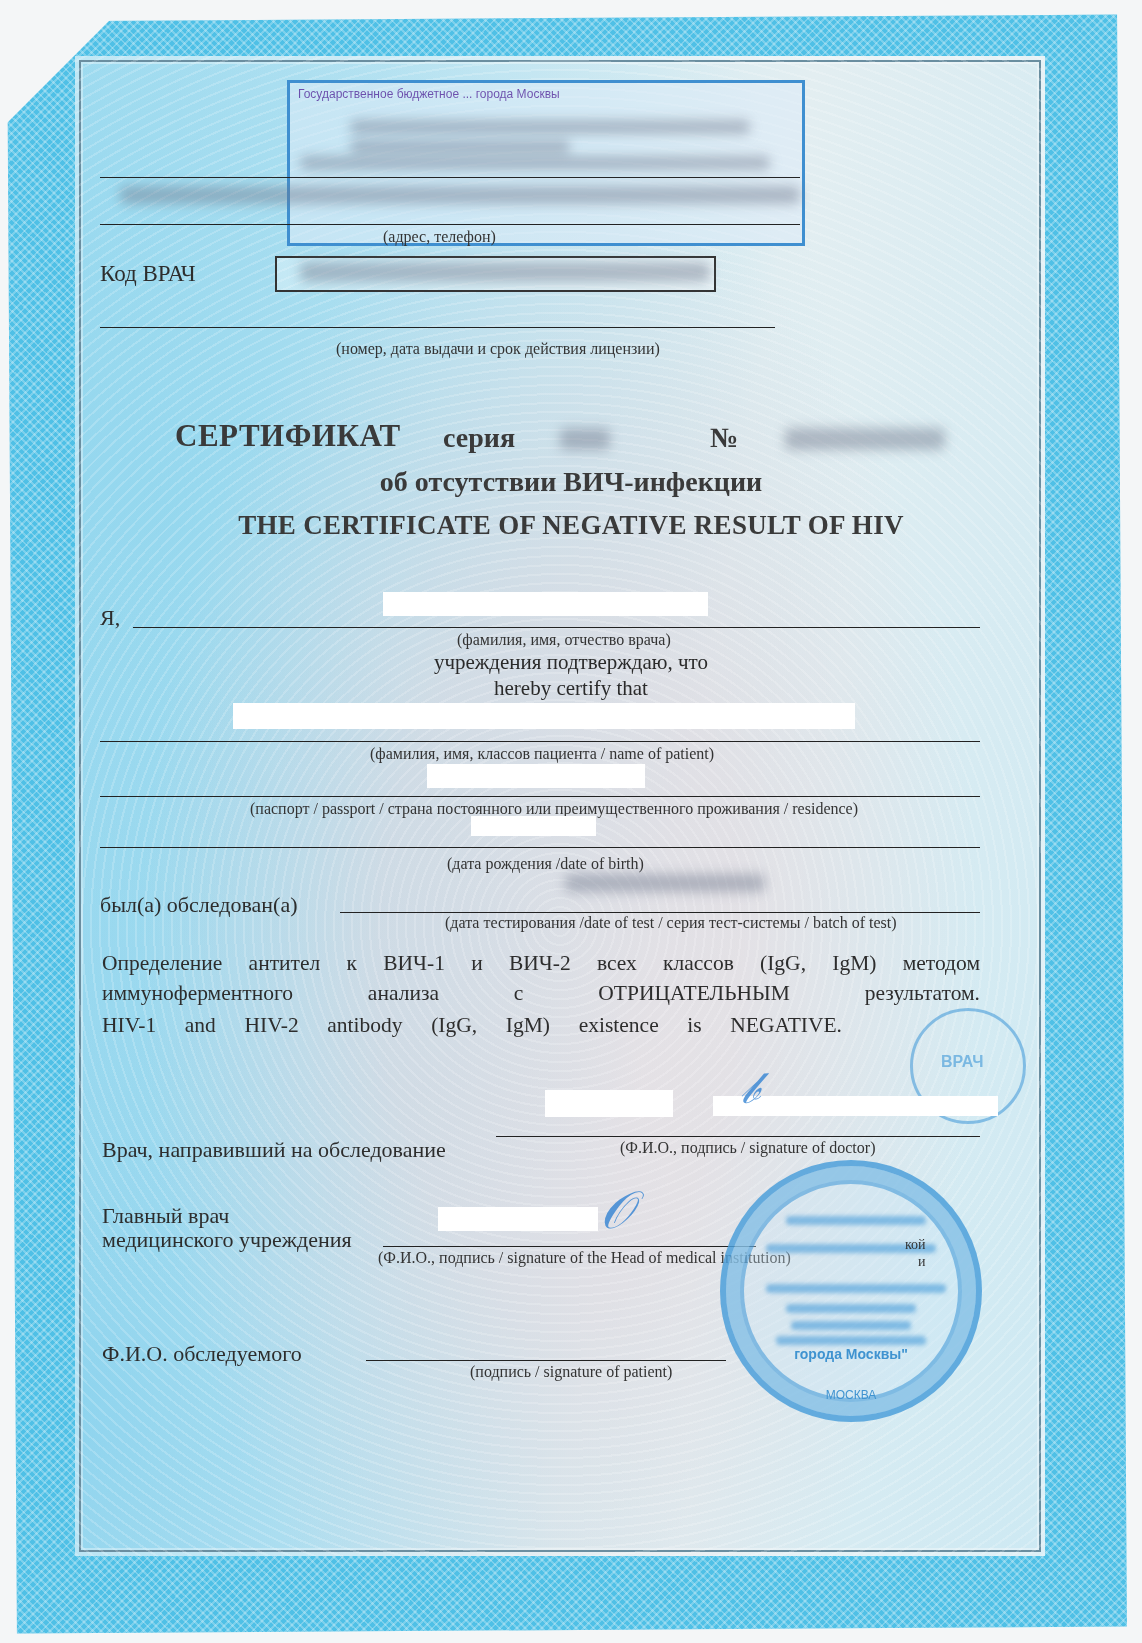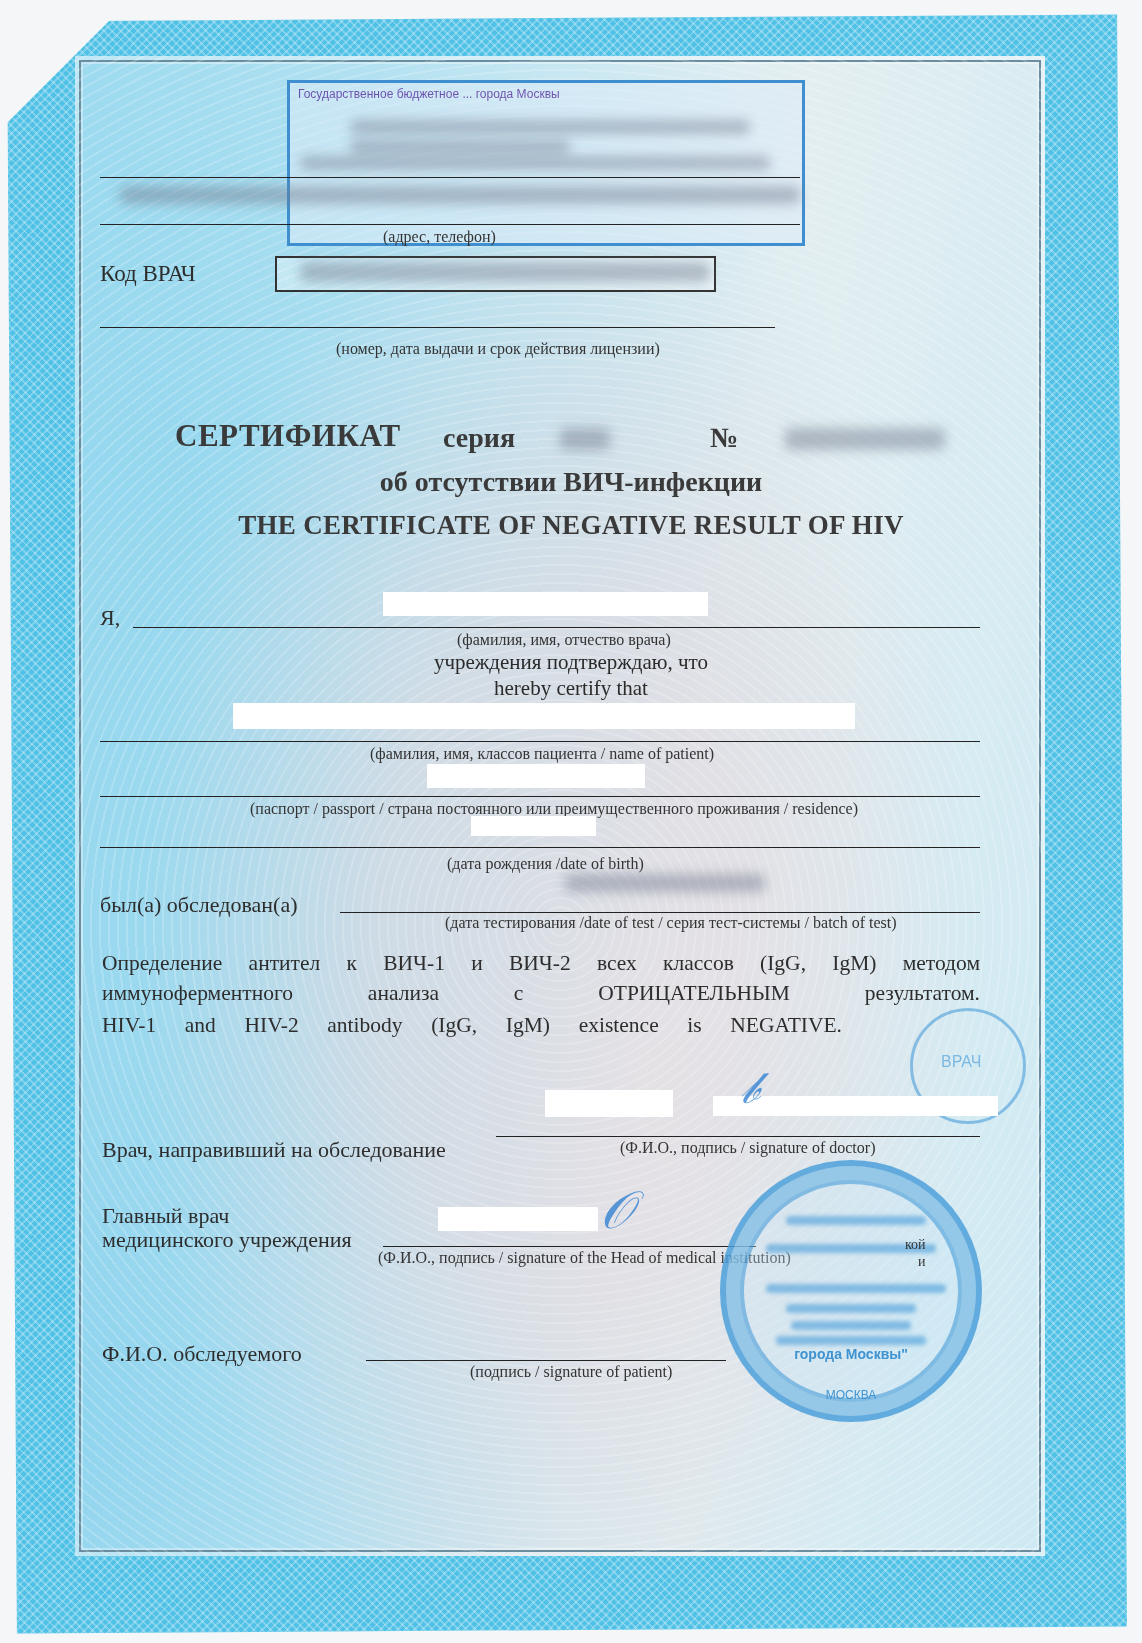--- a/index.html
+++ b/index.html
@@ -65,21 +65,21 @@
   }
   .round-stamp .ln { position:absolute; height:9px; background:rgba(60,150,215,0.55); filter:blur(2px); border-radius:4px; }
   .round-stamp .city { position:absolute; left:0; width:100%; text-align:center; top:180px; font-size:14px;
     color:#3f93d0; font-family:"Liberation Sans", sans-serif; font-weight:bold; }
   .round-stamp .bottom { position:absolute; left:0; width:100%; text-align:center; top:222px; font-size:12px;
     color:#3f93d0; font-family:"Liberation Sans", sans-serif; }
   .doctor-stamp {
     position:absolute; left:910px; top:1008px; width:110px; height:110px; border-radius:50%;
     border:3px solid rgba(60,150,215,0.55);
   }
-  .doctor-stamp span { position:absolute; left:28px; top:42px; font-size:16px; font-weight:normal; color:rgba(60,150,215,0.6); font-family:"Liberation Sans", sans-serif; }
+  .doctor-stamp span { position:absolute; left:28px; top:42px; font-size:16px; font-weight:bold; color:rgba(60,150,215,0.6); font-family:"Liberation Sans", sans-serif; }
   .sig { position:absolute; color:rgba(50,130,210,0.8); font-family:"DejaVu Serif", serif; font-style:italic; }
 </style>
 </head>
 <body>
 
 <div class="sheet"></div>
 <div class="scan-corner"></div>
 
 <div class="inner">
   <div class="guilloche"></div>

